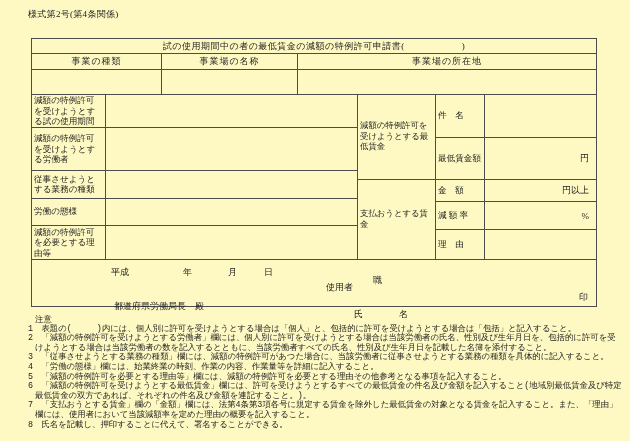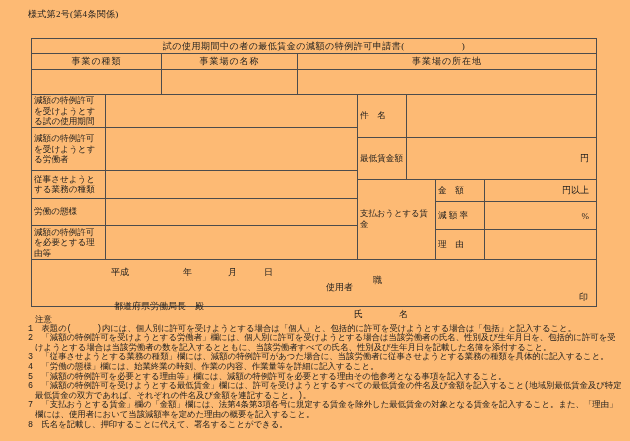--- a/index.html
+++ b/index.html
@@ -1,18 +1,18 @@
 <!DOCTYPE html>
 <html><head>
 <meta charset="utf-8">
 <style>
   html,body { margin:0; padding:0; background:#fcfcfc; }
   .page {
     position:relative; width:630px; height:441px; overflow:hidden;
-    background:#fdba74; color:#1c1c1c;
+    background:#fef9c3; color:#1c1c1c;
     font-family:"Liberation Serif","DejaVu Serif",serif;
   }
   .form-number { position:absolute; left:28px; top:8px; font-size:9px; letter-spacing:.3px; }
 
   
   .form-table {
     position:absolute; left:31px; top:38px; width:566px; height:269px;
     border:1px solid #4c4c4c; box-sizing:border-box;
     display:flex; flex-direction:column; font-size:9px;
   }
@@ -102,20 +102,21 @@
         </div>
         <div class="lrow lr5">
           <div class="lab br">減額の特例許可を必要とする理由等</div>
           <div class="fld"></div>
         </div>
       </div>
 
       <div class="body-right">
 
         <div class="grp grp1 bb">
+          <div class="glab br">減額の特例許可を受けようとする最低賃金</div>
           <div class="gstack">
             <div class="srow sr-kenmei bb">
               <div class="slab br">件　名</div>
               <div class="sval">
                   <span></span>
                 </div>
             </div>
             <div class="srow sr-saitei">
               <div class="slab br">最低賃金額</div>
               <div class="sval">

